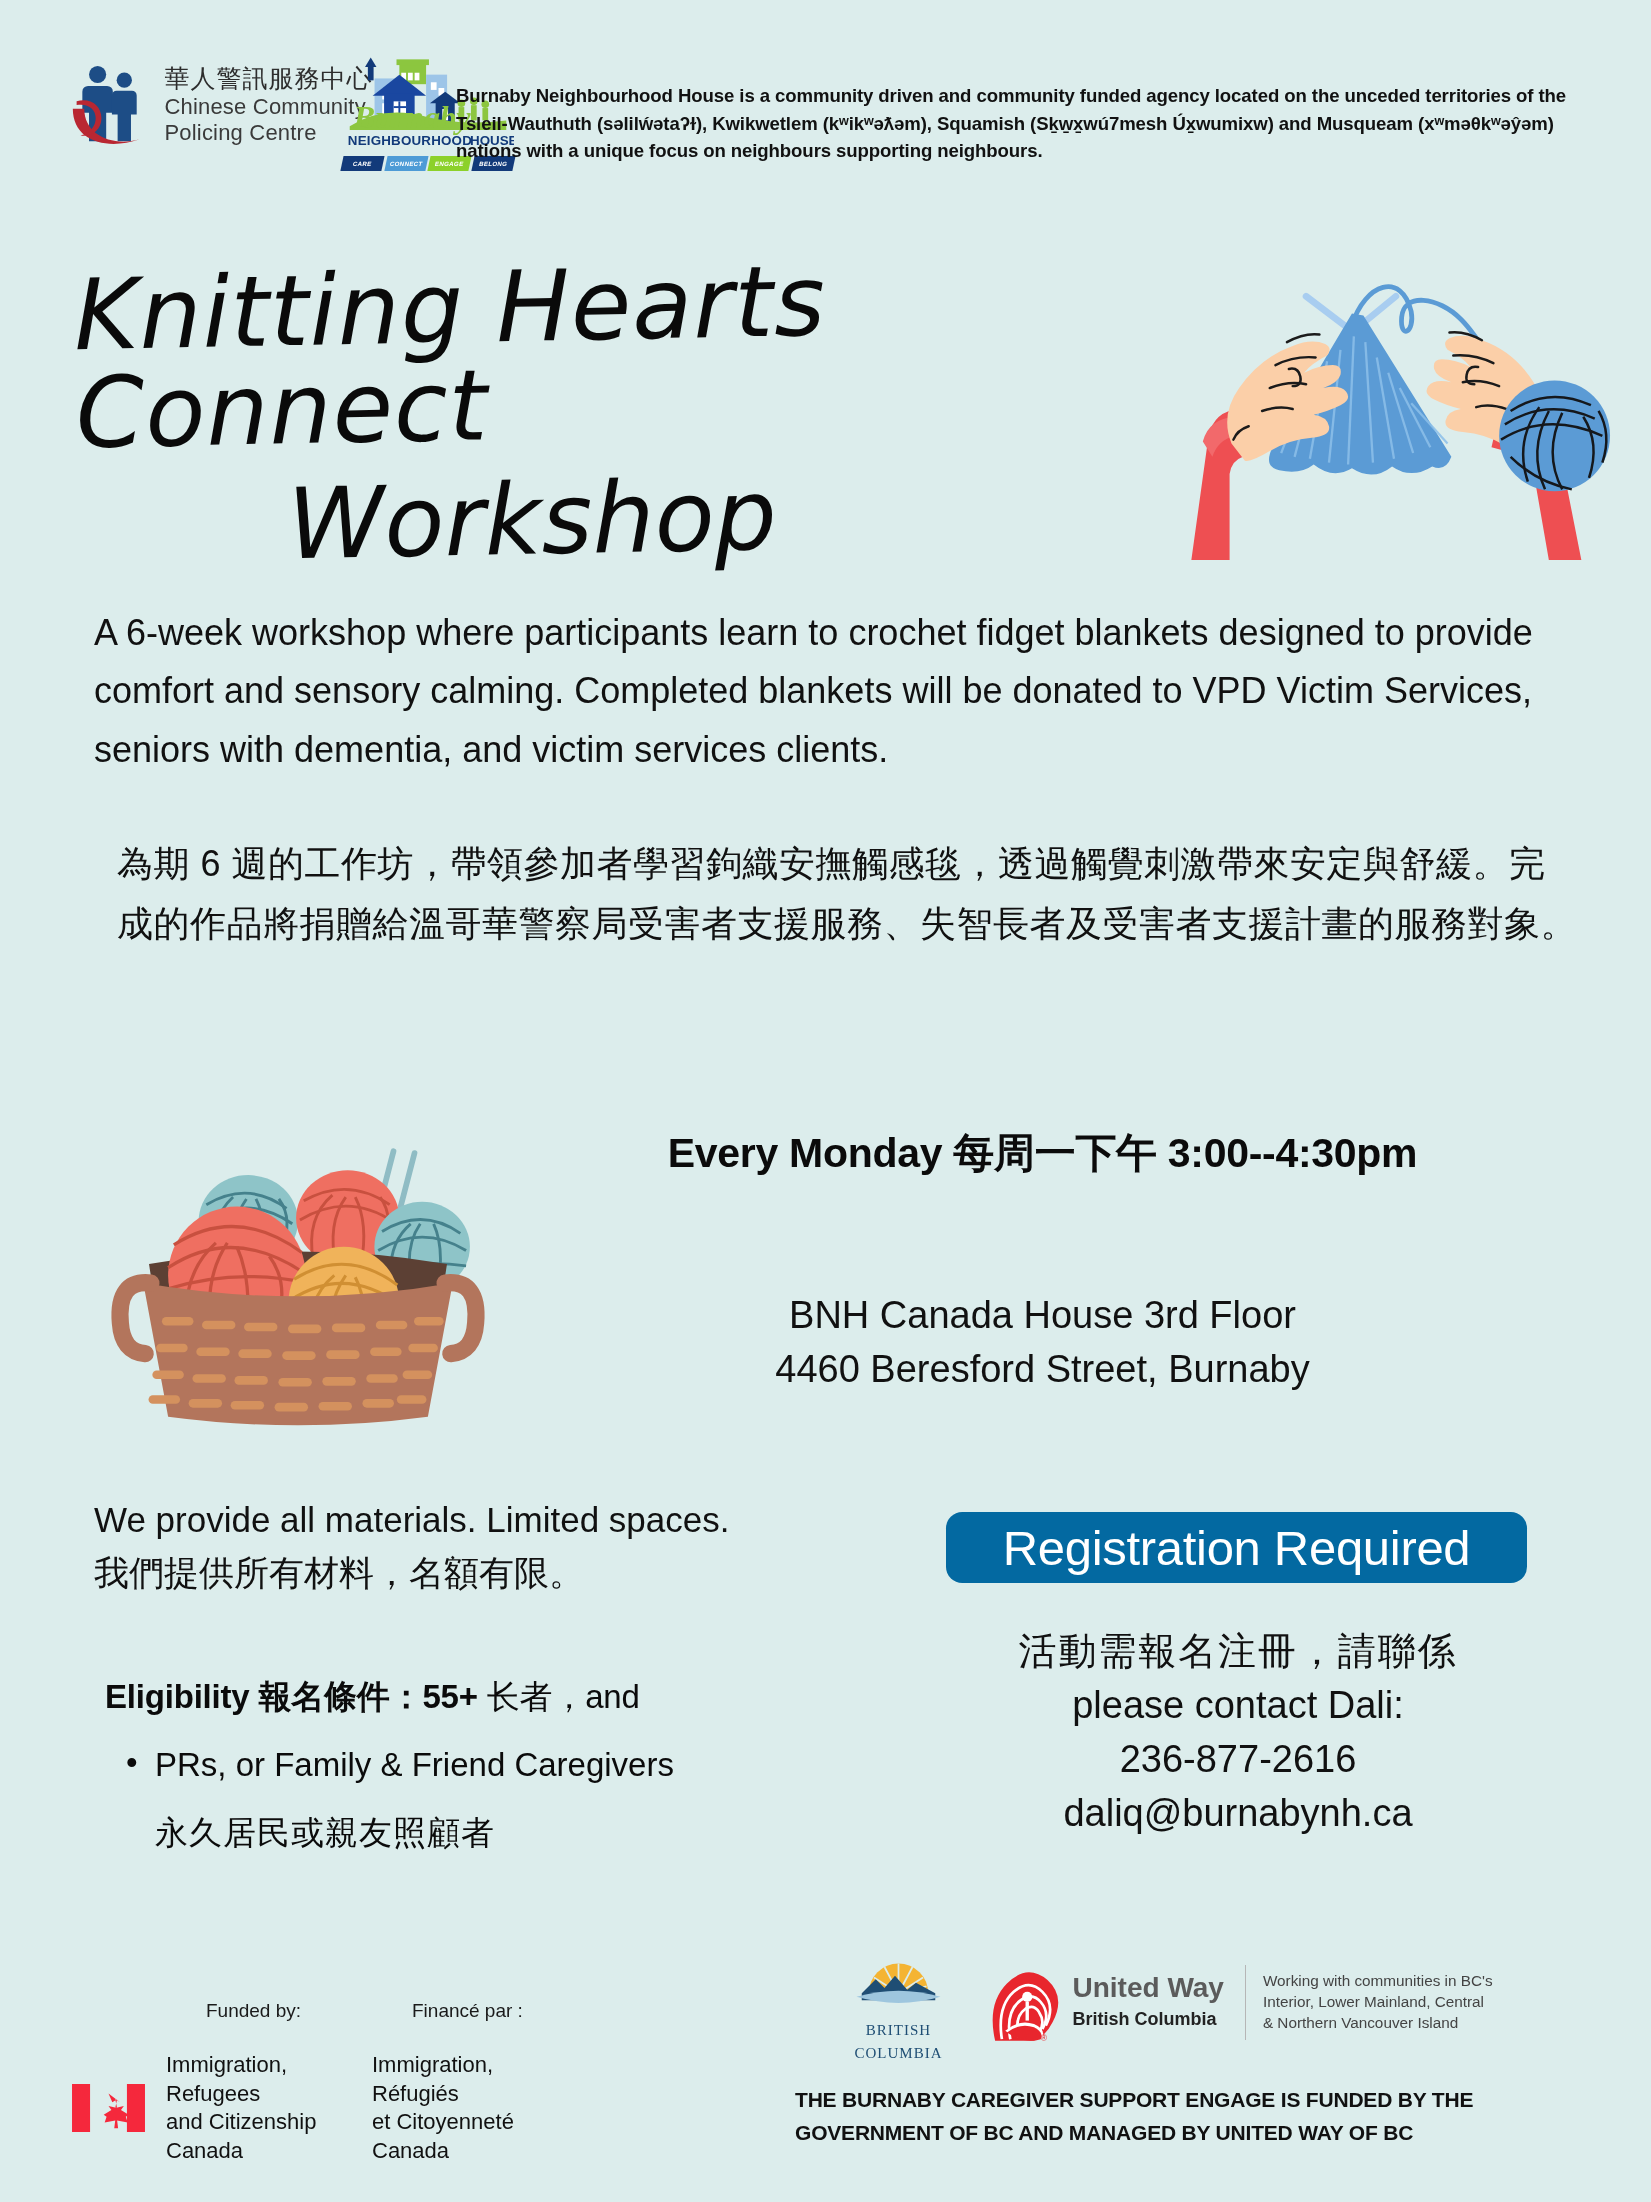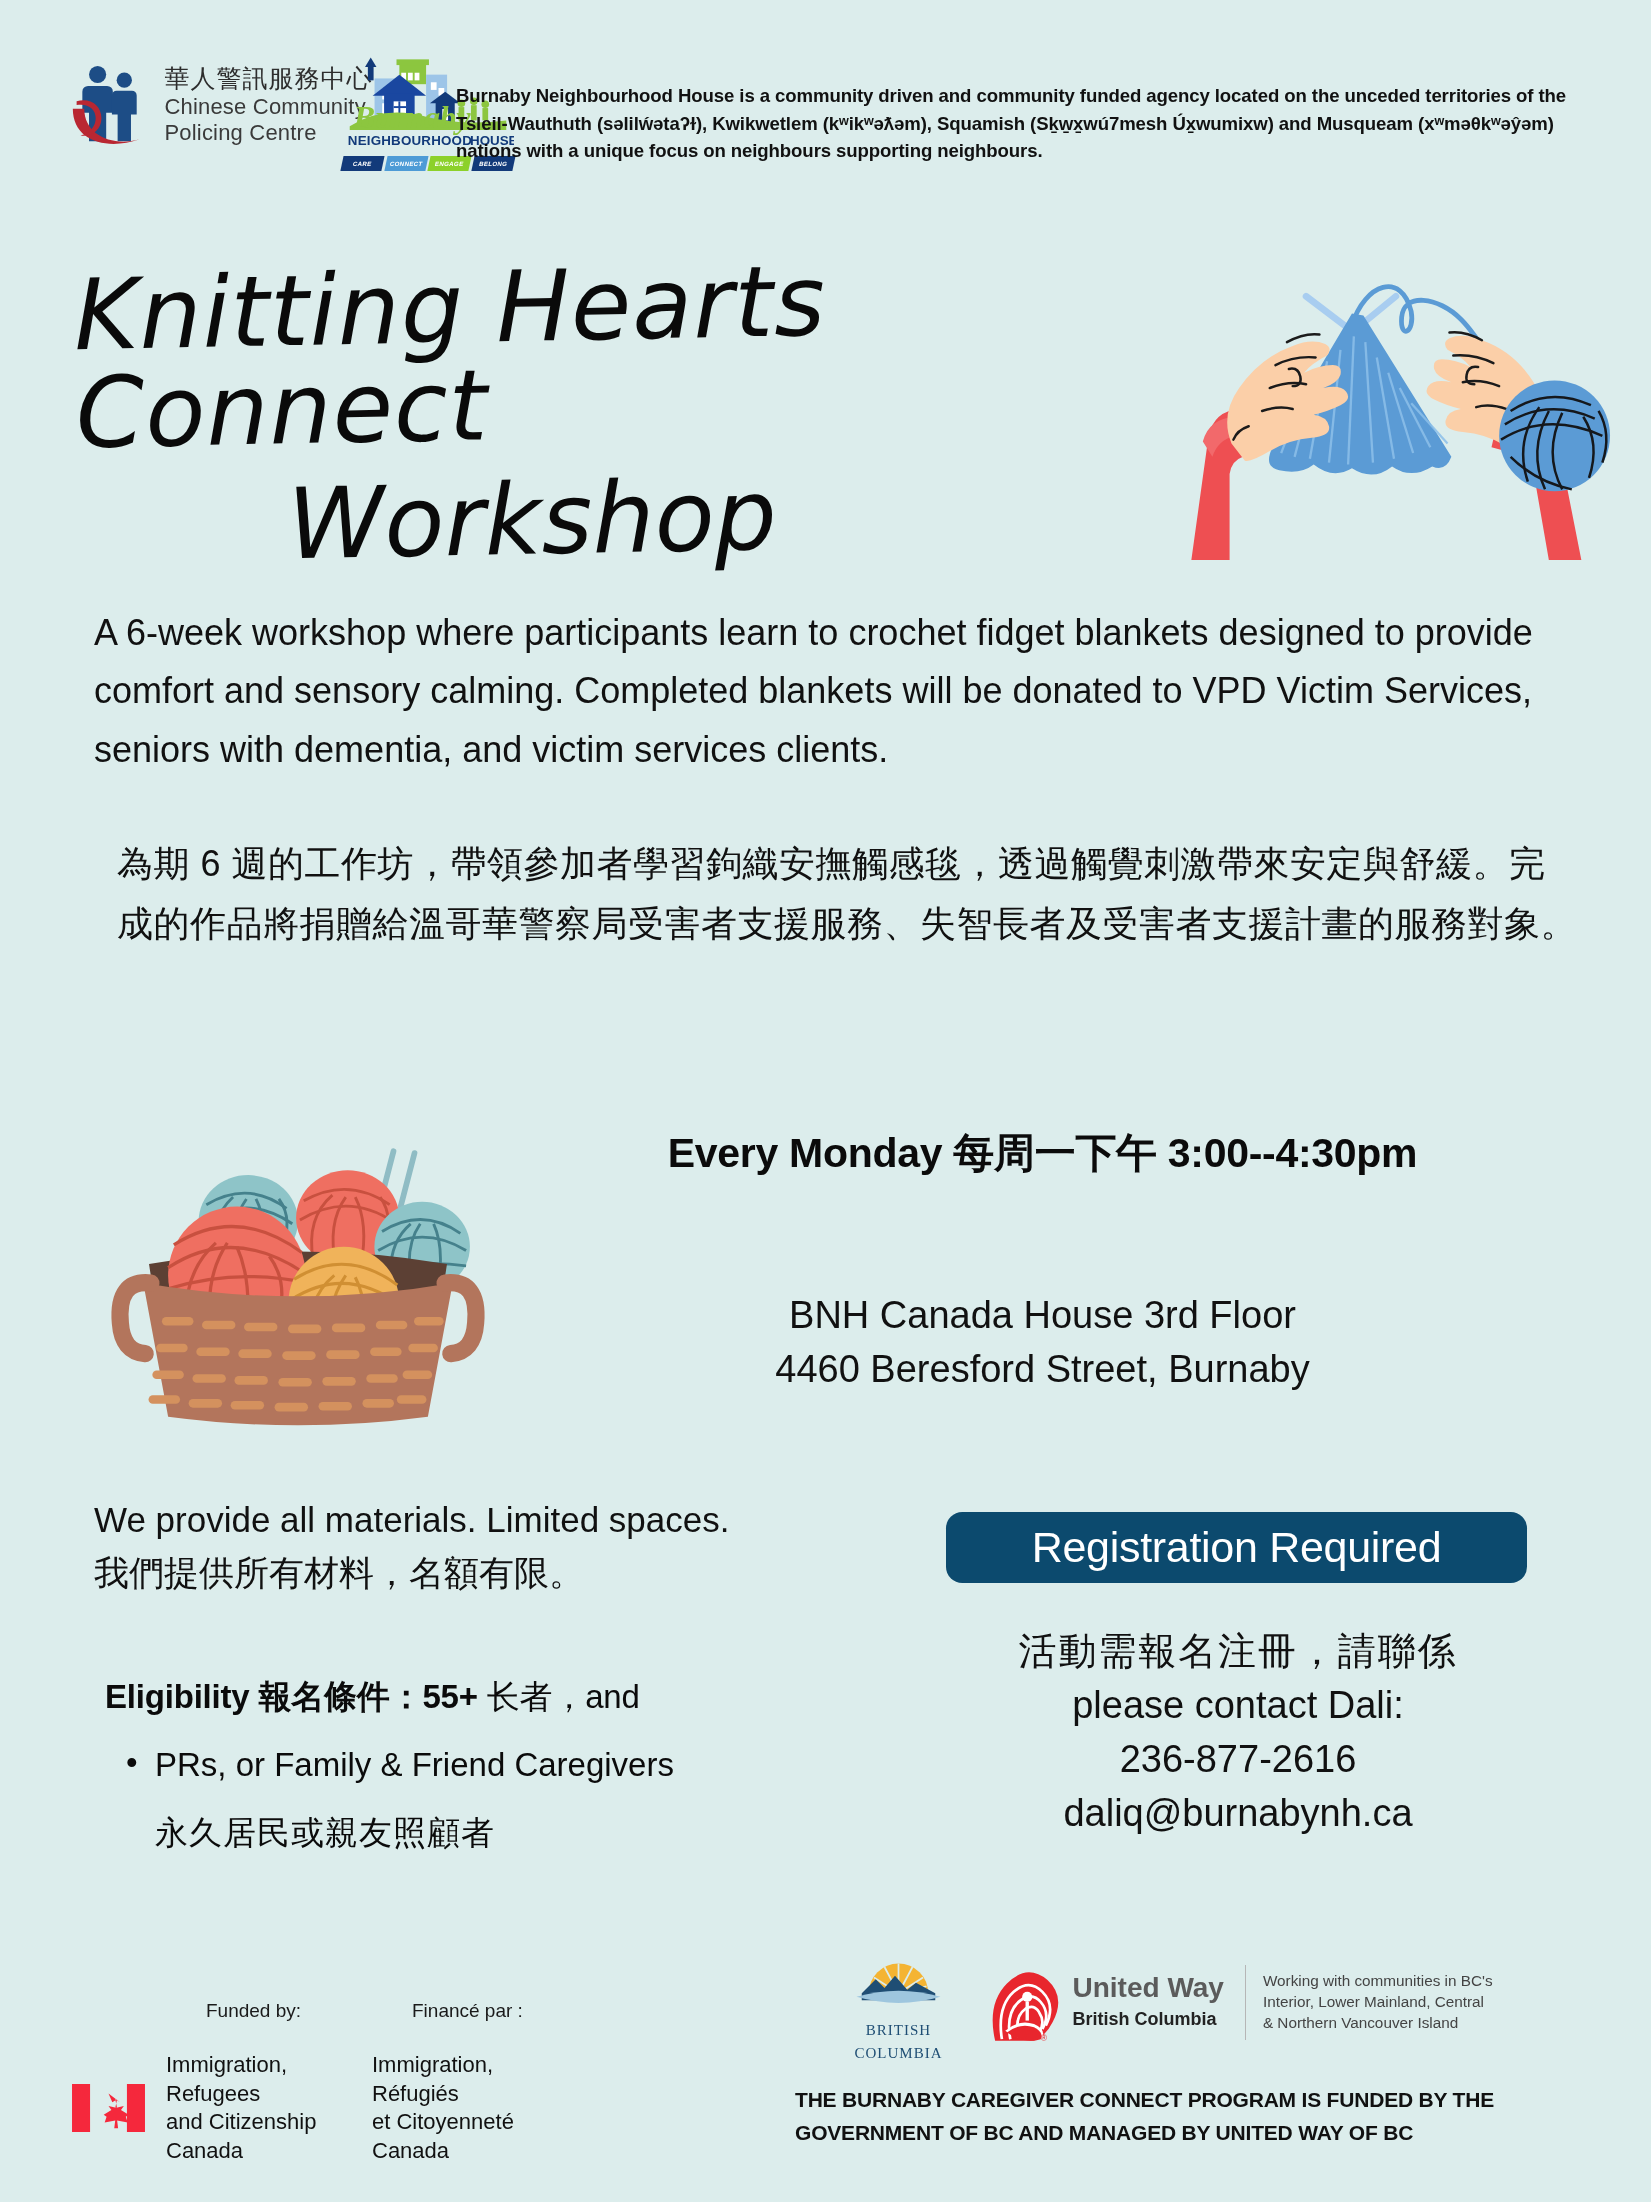--- a/index.html
+++ b/index.html
@@ -220,27 +220,27 @@
     letter-spacing: 1px;
   }
 
   
   .reg-badge {
     position: absolute;
     left: 946px;
     top: 1512px;
     width: 581px;
     height: 71px;
-    background: #0c4a6e;
+    background: #0369a1;
     border-radius: 16.3px;
     display: flex;
     align-items: center;
     justify-content: center;
     color: #fff;
-    font-size: 43px;
+    font-size: 49px;
     letter-spacing: -0.3px;
   }
   .contact {
     position: absolute;
     left: 918px;
     top: 1625px;
     width: 640px;
     text-align: center;
     font-size: 38px;
     line-height: 1.42;
@@ -669,18 +669,18 @@
       <div class="uw-divider"></div>
       <div class="uw-tag">
         <div>Working with communities in BC's</div>
         <div>Interior, Lower Mainland, Central</div>
         <div>&amp; Northern Vancouver Island</div>
       </div>
     </div>
   </div>
 
   <div class="footer-note">
-    <div>THE BURNABY CAREGIVER CONNECT PROGRAM IS FUNDED BY THE</div>
+    <div>THE BURNABY CAREGIVER SUPPORT ENGAGE IS FUNDED BY THE</div>
     <div>GOVERNMENT OF BC AND MANAGED BY UNITED WAY OF BC</div>
   </div>
 
 </div>
 
 
 </body></html>

